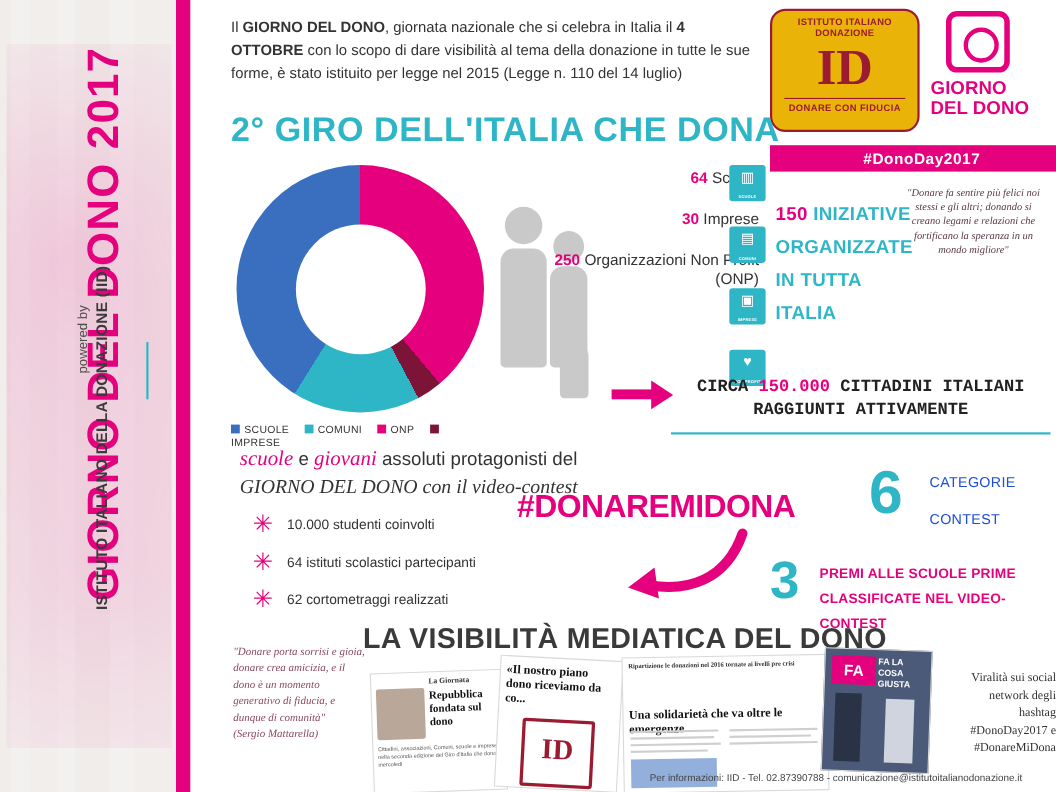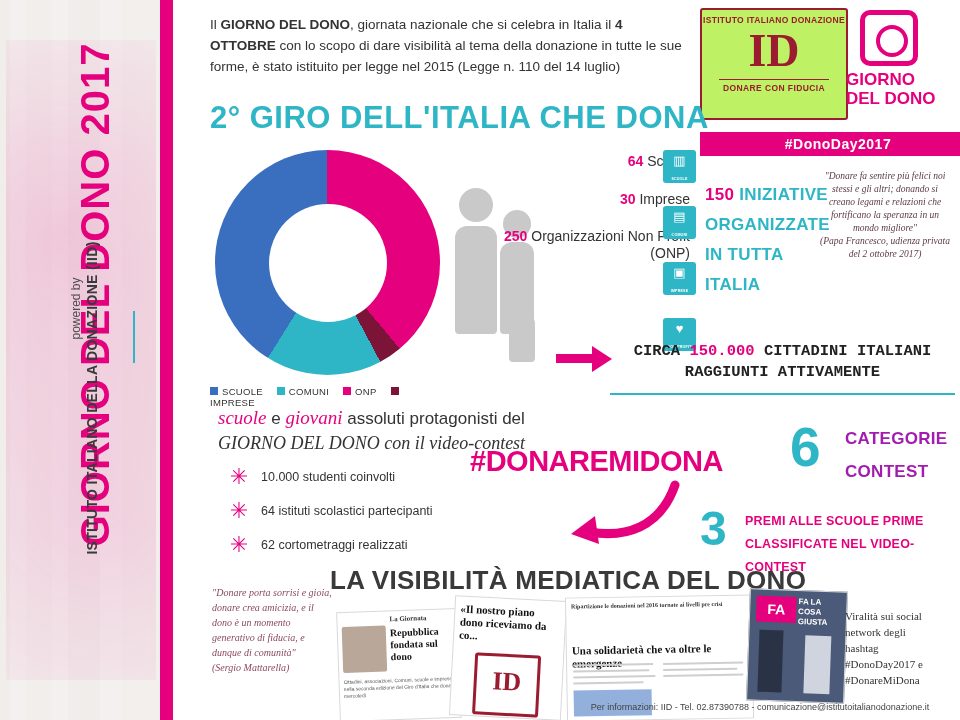--- a/index.html
+++ b/index.html
@@ -57,22 +57,22 @@
     position:absolute;left:210px;top:14px;width:480px;
     font-size:13.5px;line-height:21px;color:#333;
   }
   .intro b{font-weight:bold;}
 
   
   .logo-box{
     position:absolute;left:700px;top:8px;width:250px;height:120px;
   }
   .iid-logo{
-    position:absolute;left:0;top:0;width:148px;height:112px;
-    border:2px solid #9b1b30;border-radius:3px;background:#bef264;
+    position:absolute;left:0;top:0;width:136px;height:112px;
+    border:2px solid #9b1b30;border-radius:14px;background:#eab308;
     text-align:center;box-sizing:border-box;
   }
   .iid-logo .ring{
     font-size:8.5px;color:#9b1b30;font-weight:bold;letter-spacing:.3px;margin-top:5px;
   }
   .iid-logo .big{
     font-family:"Liberation Serif",serif;font-size:46px;font-weight:bold;color:#9b1b30;
     line-height:48px;margin-top:2px;
   }
   .iid-logo .motto{
@@ -198,22 +198,22 @@
     position:absolute;left:470px;top:445px;width:320px;
     color:#e5007e;font-weight:bold;font-size:29px;letter-spacing:-.5px;
   }
   .curve-arrow{position:absolute;left:565px;top:480px;width:120px;height:70px;}
 
   
   .six{
     position:absolute;left:790px;top:420px;color:#2fb6c6;font-weight:bold;font-size:55px;line-height:55px;
   }
   .six-txt{
-    position:absolute;left:845px;top:422px;width:115px;color:#a21caf;font-weight:bold;
-    font-size:17px;line-height:33px;letter-spacing:.3px;
+    position:absolute;left:845px;top:422px;width:115px;color:#1d4ed8;font-weight:normal;
+    font-size:13px;line-height:33px;letter-spacing:.3px;
   }
   .three{
     position:absolute;left:700px;top:505px;color:#2fb6c6;font-weight:bold;font-size:48px;line-height:48px;
   }
   .three-txt{
     position:absolute;left:745px;top:510px;width:215px;color:#e5007e;font-weight:bold;
     font-size:12.5px;line-height:23px;letter-spacing:.2px;
   }
 
   
@@ -229,21 +229,21 @@
     color:#8a4a5e;
   }
 
   
   .clip{position:absolute;background:#fff;border:1px solid #d9d9d9;overflow:hidden;}
   .clip .lines{position:absolute;left:0;top:0;width:100%;height:100%;}
   .ln{position:absolute;background:#cfcfcf;height:2px;}
 
   
   .viralita{
-    position:absolute;left:845px;top:608px;width:115px;text-align:left;
+    position:absolute;left:845px;top:608px;width:115px;text-align:right;
     font-family:"Liberation Serif",serif;font-size:11px;line-height:16px;color:#333;
   }
 
   
   .footer{
     position:absolute;left:560px;top:702px;width:400px;text-align:center;
     font-size:9px;color:#444;
   }
 </style>
 </head>
@@ -338,21 +338,20 @@
 
 <div class="iniziative">
   <span class="n">150</span>
   <span>INIZIATIVE</span><br>
   <span>ORGANIZZATE</span><br>
   <span>IN TUTTA ITALIA</span>
 </div>
 
 <div class="papa">
   <div>"Donare fa sentire più felici noi stessi e gli altri; donando si creano legami e relazioni che fortificano la speranza in un mondo migliore"</div>
-  <div>(Papa Francesco, udienza privata del 2 ottobre 2017)</div>
 </div>
 
 <div class="arrow1">
   <div class="shaft"></div>
   <div class="head"></div>
 </div>
 <div class="cittadini">
   <span>CIRCA </span><b>150.000</b><span> CITTADINI ITALIANI</span><br>
   <span>RAGGIUNTI ATTIVAMENTE</span>
 </div>

